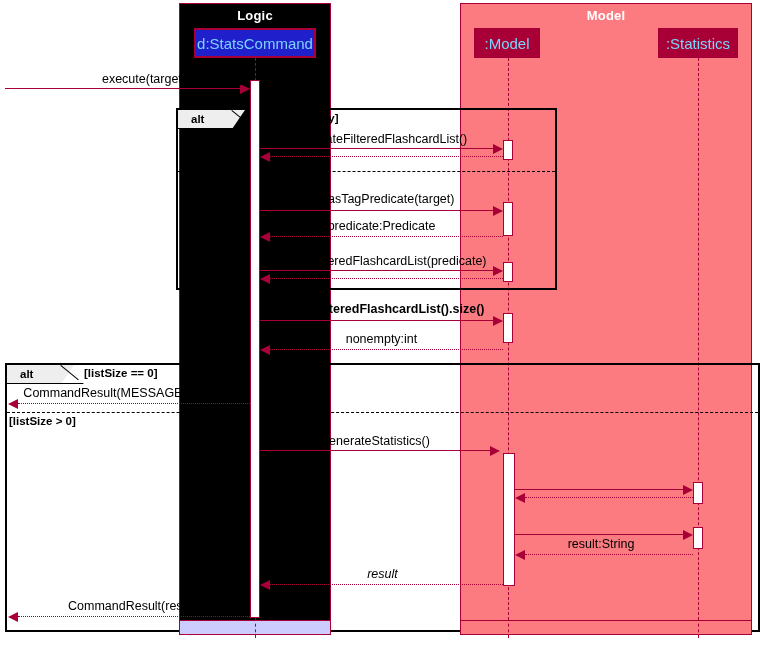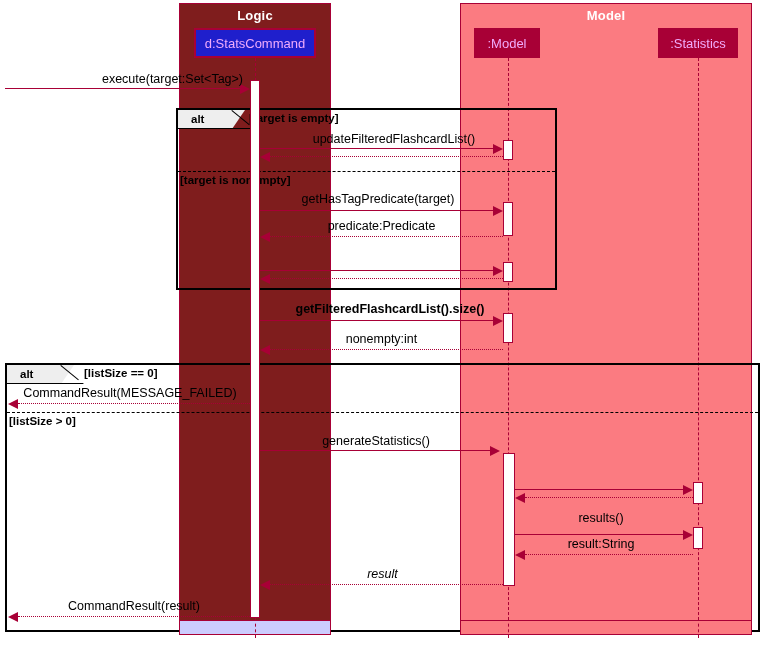--- a/index.html
+++ b/index.html
@@ -8,21 +8,21 @@
   #canvas{position:absolute;left:0;top:0;width:765px;height:653px;}
 
   
   .group{position:absolute;box-sizing:border-box;border:1px solid #a80036;}
   .group-title{position:absolute;width:100%;text-align:center;
                font-size:13px;font-weight:bold;color:#ffffff;top:4px;
                letter-spacing:.2px;}
 
   
   .pbox{position:absolute;box-sizing:border-box;border:2px solid #a80036;
-        color:#f0abfc;font-size:13px;display:flex;align-items:center;
+        color:#7dd3fc;font-size:15px;display:flex;align-items:center;
         justify-content:center;white-space:nowrap;}
 
   
   .lifeline{position:absolute;width:0;border-left:1px dashed #a80036;}
 
   
   .act{position:absolute;box-sizing:border-box;background:#ffffff;
        border:1px solid #a80036;}
 
   
@@ -47,21 +47,21 @@
   .ah-left{border-top:5px solid transparent;border-bottom:5px solid transparent;
            border-right:10px solid #a80036;}
   .msg-label{position:absolute;font-size:12.5px;color:#000;white-space:nowrap;
              text-align:center;}
 </style>
 </head>
 <body>
 
 <div id="canvas">
 
-  <div class="group" style="left:179px;top:3px;width:152px;height:632px;background:#7f1d1d;">
+  <div class="group" style="left:179px;top:3px;width:152px;height:632px;background:#000000;">
     <div class="group-title">Logic</div>
   </div>
   <div class="group" style="left:460px;top:3px;width:292px;height:632px;background:#fb7b81;">
     <div class="group-title">Model</div>
   </div>
 
   <div class="lifeline" style="left:255px;top:58px;height:577px;"></div>
   <div class="lifeline" style="left:508px;top:58px;height:577px;"></div>
   <div class="lifeline" style="left:698px;top:58px;height:577px;"></div>
 
@@ -117,35 +117,36 @@
 
   <div class="act" style="left:693px;top:482px;width:10px;height:22px;"></div>
   <div class="act" style="left:693px;top:527px;width:10px;height:22px;"></div>
 
   <div class="msg solid" style="left:5px;top:88px;width:238px;"></div>
   <div class="arrowhead ah-right" style="left:240px;top:83.5px;"></div>
   <div class="msg-label" style="left:5px;top:72px;width:238px;text-align:right;">execute(target:Set&lt;Tag&gt;)</div>
 
   <div class="msg solid" style="left:260px;top:148px;width:236px;"></div>
   <div class="arrowhead ah-right" style="left:493px;top:143.5px;"></div>
-  <div class="msg-label" style="left:276px;top:132px;width:236px;">updateFilteredFlashcardList()</div>
+  <div class="msg-label" style="left:268px;top:132px;width:236px;">updateFilteredFlashcardList()</div>
 
   <div class="msg dashed" style="left:270px;top:156px;width:233px;"></div>
   <div class="arrowhead ah-left" style="left:260px;top:151.5px;"></div>
 
   <div class="msg solid" style="left:260px;top:210px;width:236px;"></div>
   <div class="arrowhead ah-right" style="left:493px;top:205.5px;"></div>
   <div class="msg-label" style="left:260px;top:192px;width:236px;">getHasTagPredicate(target)</div>
 
   <div class="msg dashed" style="left:270px;top:236px;width:233px;"></div>
   <div class="arrowhead ah-left" style="left:260px;top:231.5px;"></div>
   <div class="msg-label" style="left:260px;top:219px;width:243px;">predicate:Predicate</div>
 
   <div class="msg solid" style="left:260px;top:270px;width:236px;"></div>
   <div class="arrowhead ah-right" style="left:493px;top:265.5px;"></div>
+  <div class="msg-label" style="left:258px;top:254px;width:243px;">updateFilteredFlashcardList(predicate)</div>
 
   <div class="msg dashed" style="left:270px;top:278px;width:233px;"></div>
   <div class="arrowhead ah-left" style="left:260px;top:273.5px;"></div>
 
   <div class="msg solid" style="left:260px;top:320px;width:236px;"></div>
   <div class="arrowhead ah-right" style="left:493px;top:315.5px;"></div>
   <div class="msg-label" style="left:272px;top:302px;width:236px;font-weight:bold;">getFilteredFlashcardList().size()</div>
 
   <div class="msg dashed" style="left:270px;top:349px;width:233px;"></div>
   <div class="arrowhead ah-left" style="left:260px;top:344.5px;"></div>
@@ -160,21 +161,20 @@
   <div class="msg-label" style="left:260px;top:434px;width:232px;">generateStatistics()</div>
 
   <div class="msg solid" style="left:515px;top:489px;width:168px;"></div>
   <div class="arrowhead ah-right" style="left:683px;top:484.5px;"></div>
 
   <div class="msg dashed" style="left:525px;top:497px;width:168px;"></div>
   <div class="arrowhead ah-left" style="left:515px;top:492.5px;"></div>
 
   <div class="msg solid" style="left:515px;top:534px;width:168px;"></div>
   <div class="arrowhead ah-right" style="left:683px;top:529.5px;"></div>
-  <div class="msg-label" style="left:513px;top:511px;width:176px;">results()</div>
 
   <div class="msg dashed" style="left:525px;top:554px;width:168px;"></div>
   <div class="arrowhead ah-left" style="left:515px;top:549.5px;"></div>
   <div class="msg-label" style="left:513px;top:537px;width:176px;">result:String</div>
 
   <div class="msg dashed" style="left:270px;top:584px;width:233px;"></div>
   <div class="arrowhead ah-left" style="left:260px;top:579.5px;"></div>
   <div class="msg-label" style="left:266px;top:567px;width:233px;font-style:italic;">result</div>
 
   <div class="msg dashed" style="left:18px;top:616px;width:232px;"></div>

